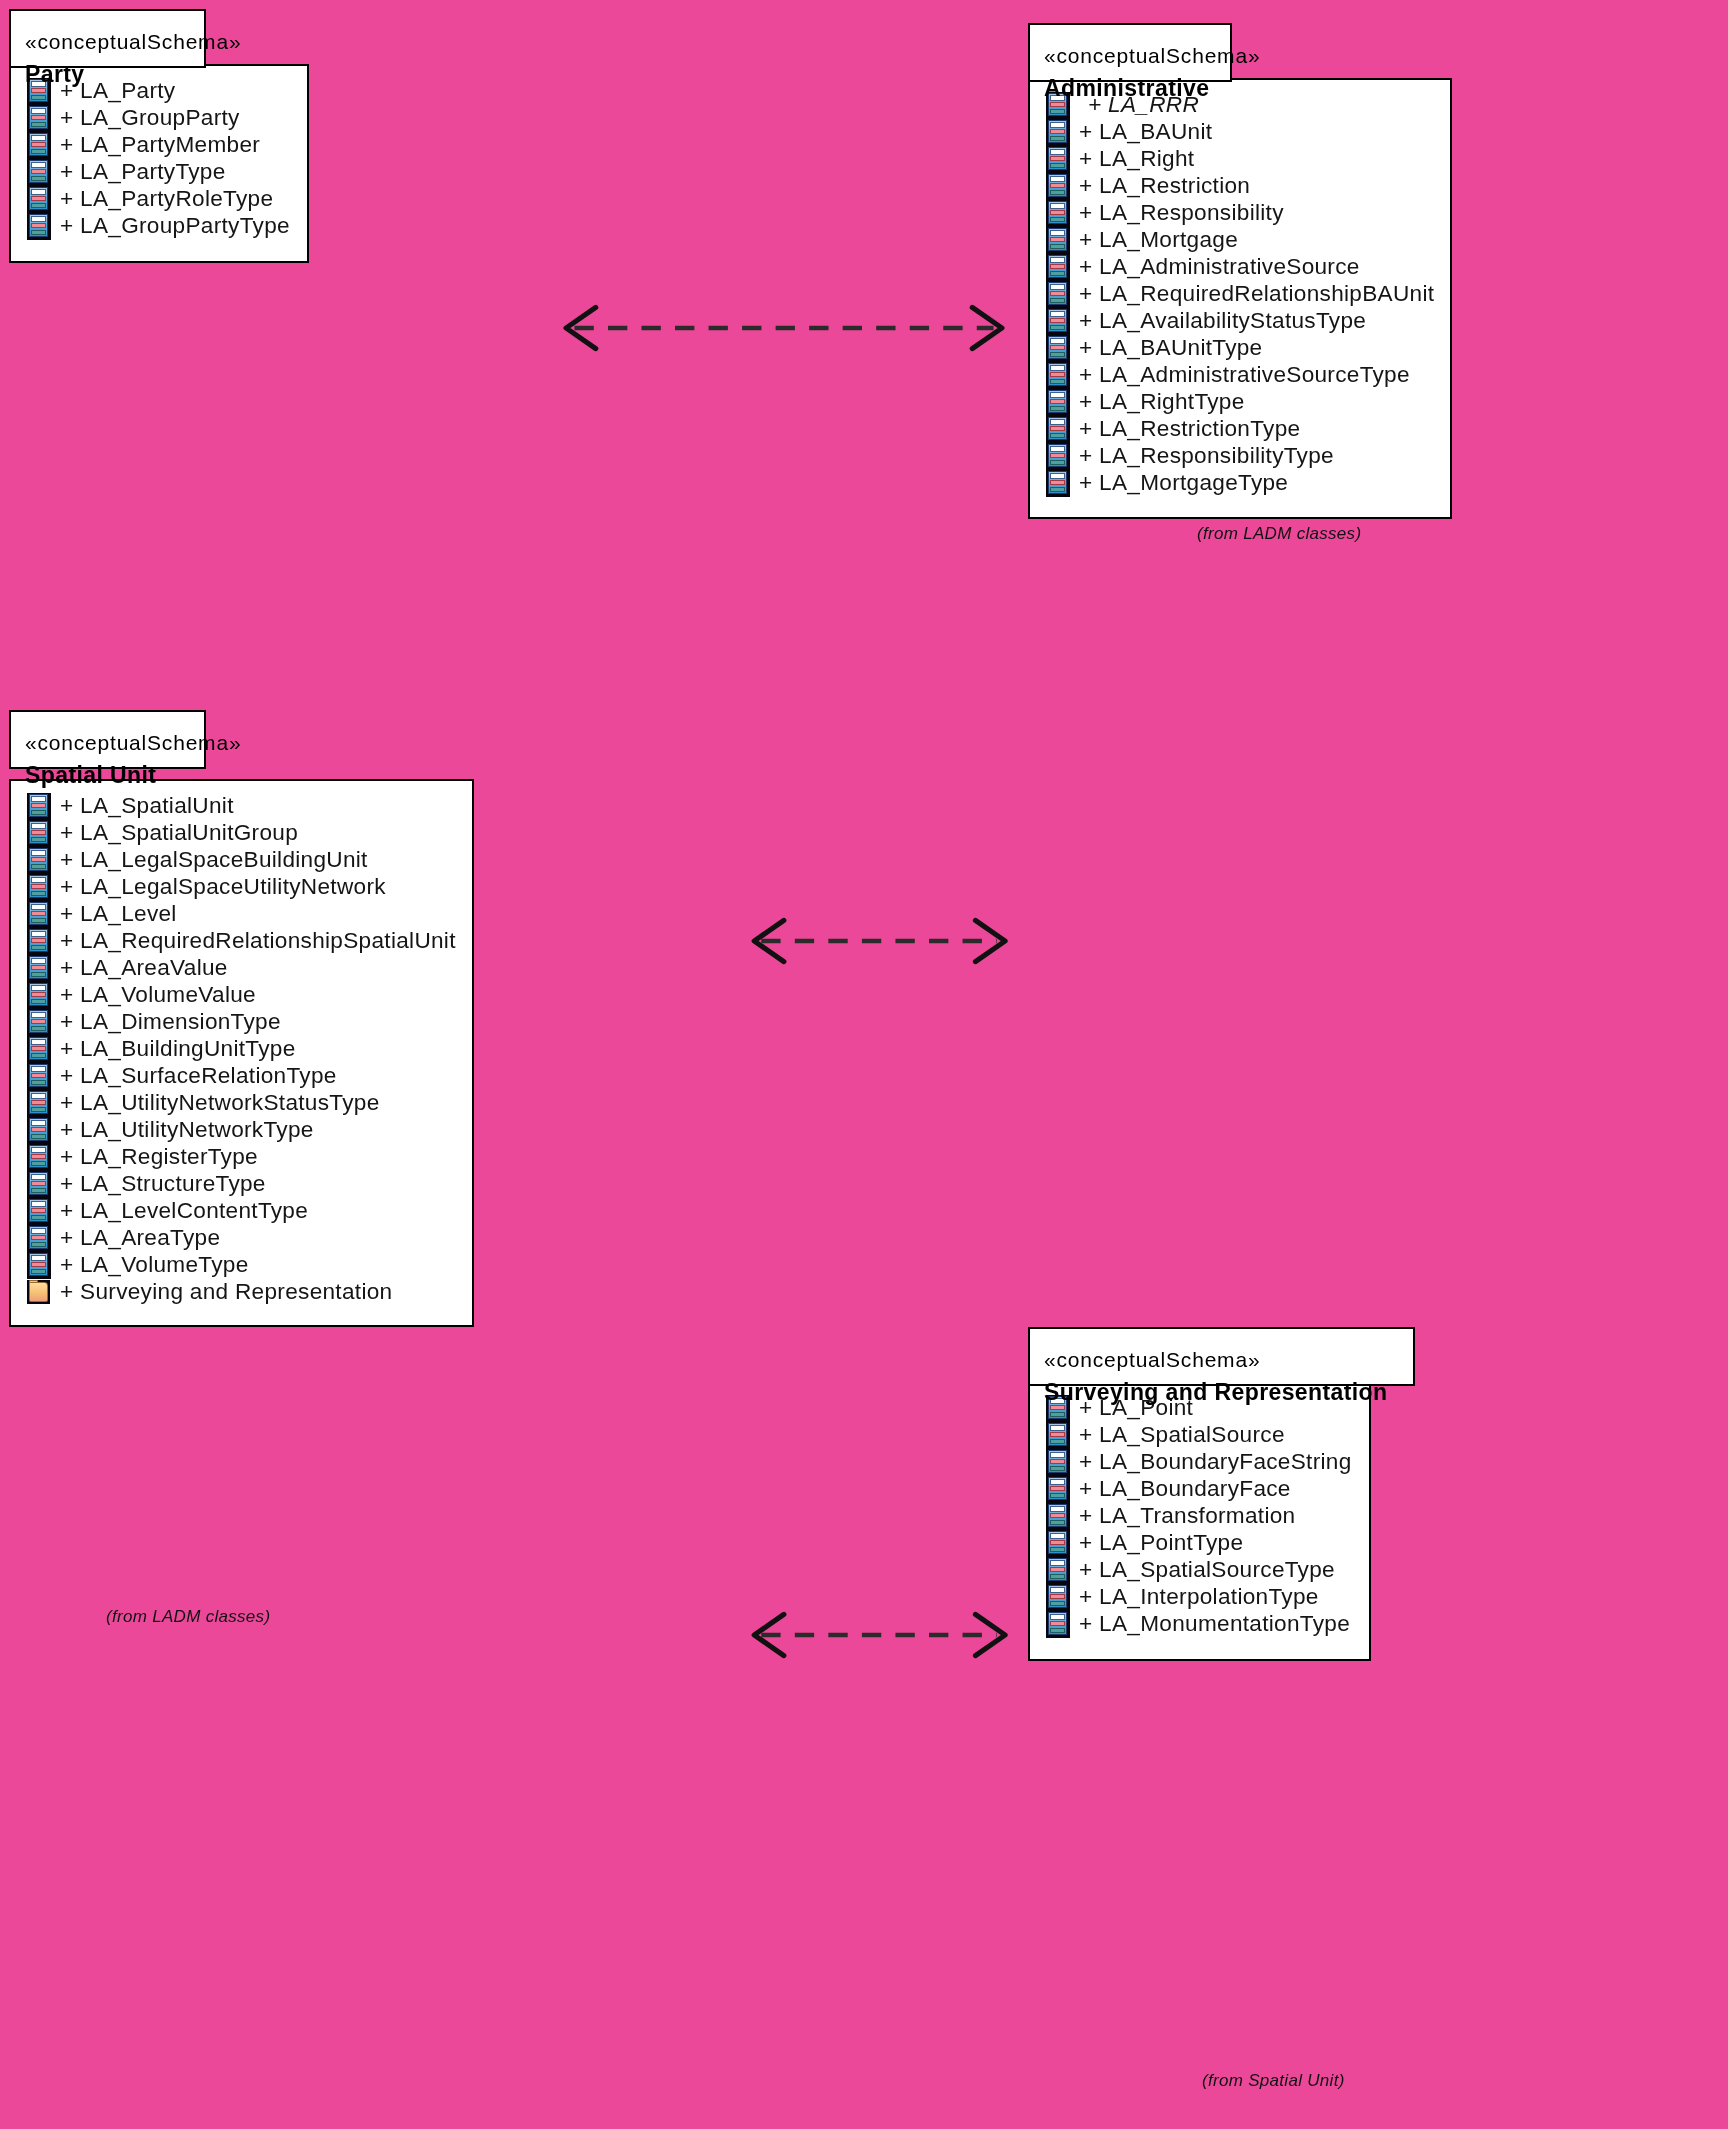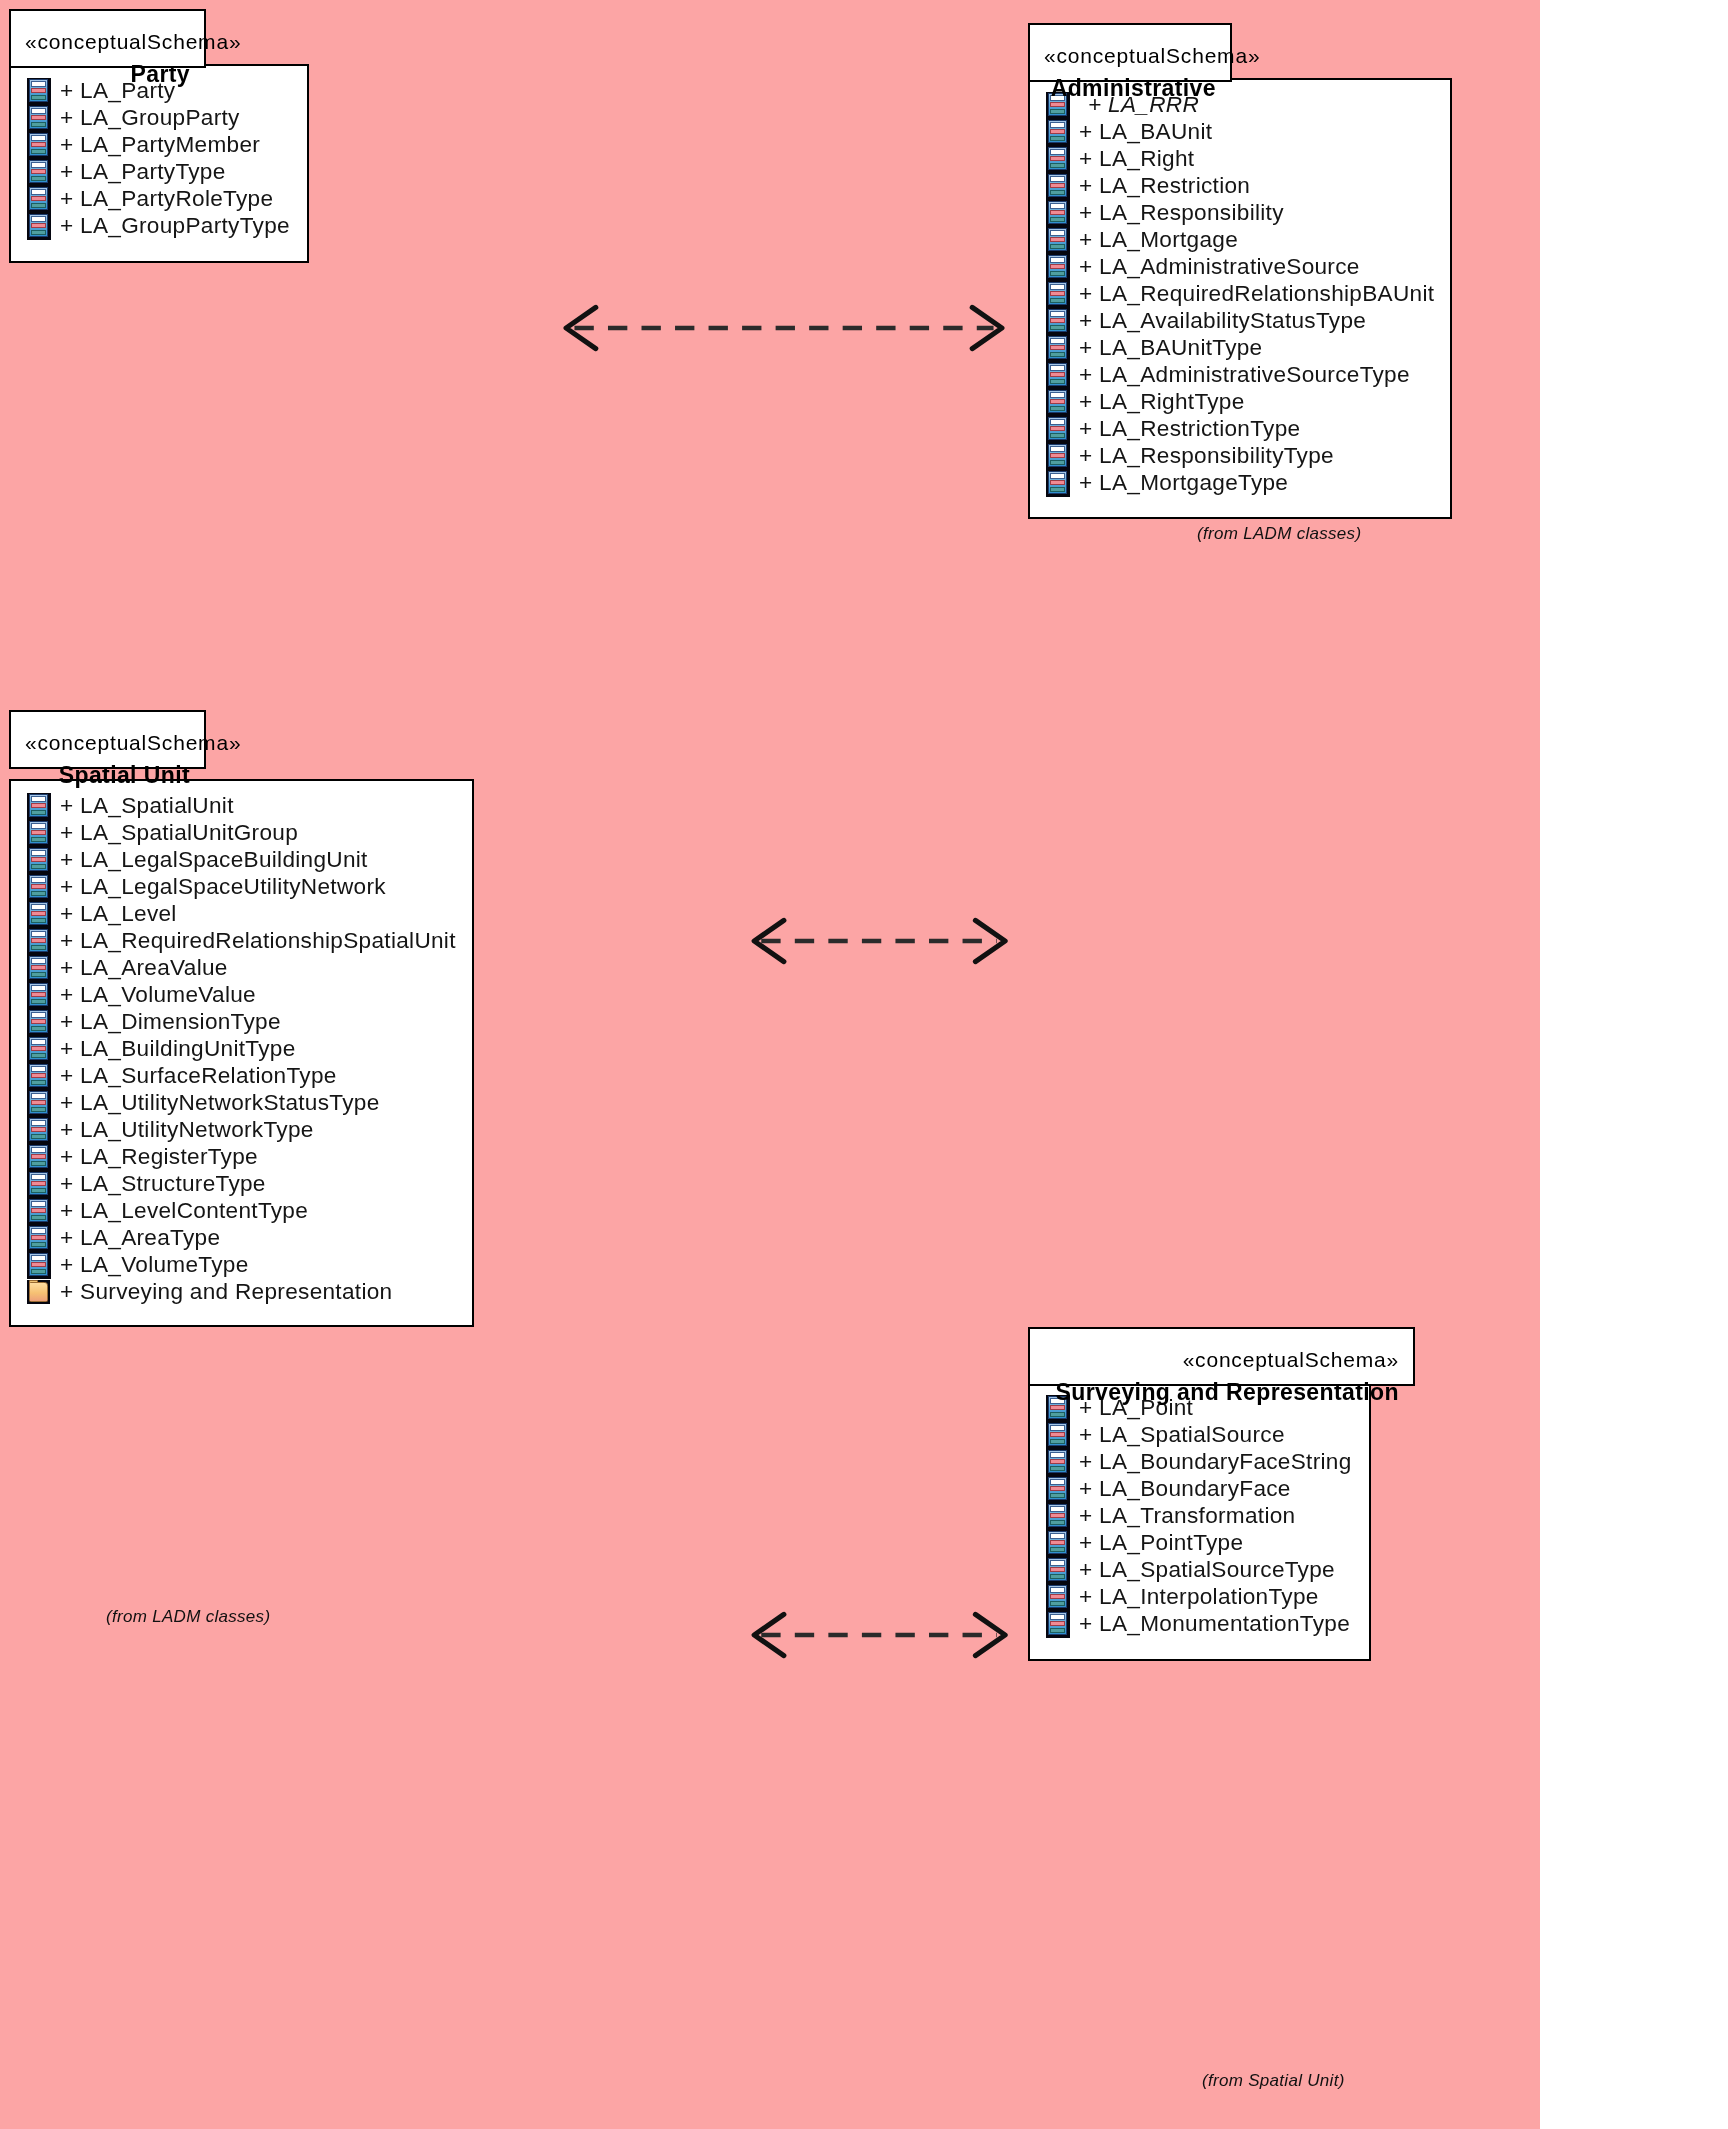--- a/index.html
+++ b/index.html
@@ -7,25 +7,24 @@
     margin: 0;
     padding: 0;
     background: #ffffff;
   }
   body {
     font-family: "Liberation Sans", "DejaVu Sans", sans-serif;
     color: #000000;
   }
   #canvas {
     position: relative;
-    width: 1540px;
+    width: 1728px;
     height: 2129px;
-    background: #fca5a5;
+    background: #ec4899;
     overflow: hidden;
-    text-align: right;
   }
 
   
   .package {
     position: absolute;
   }
   .pkg-tab {
     position: absolute;
     top: 0;
     left: 0;

